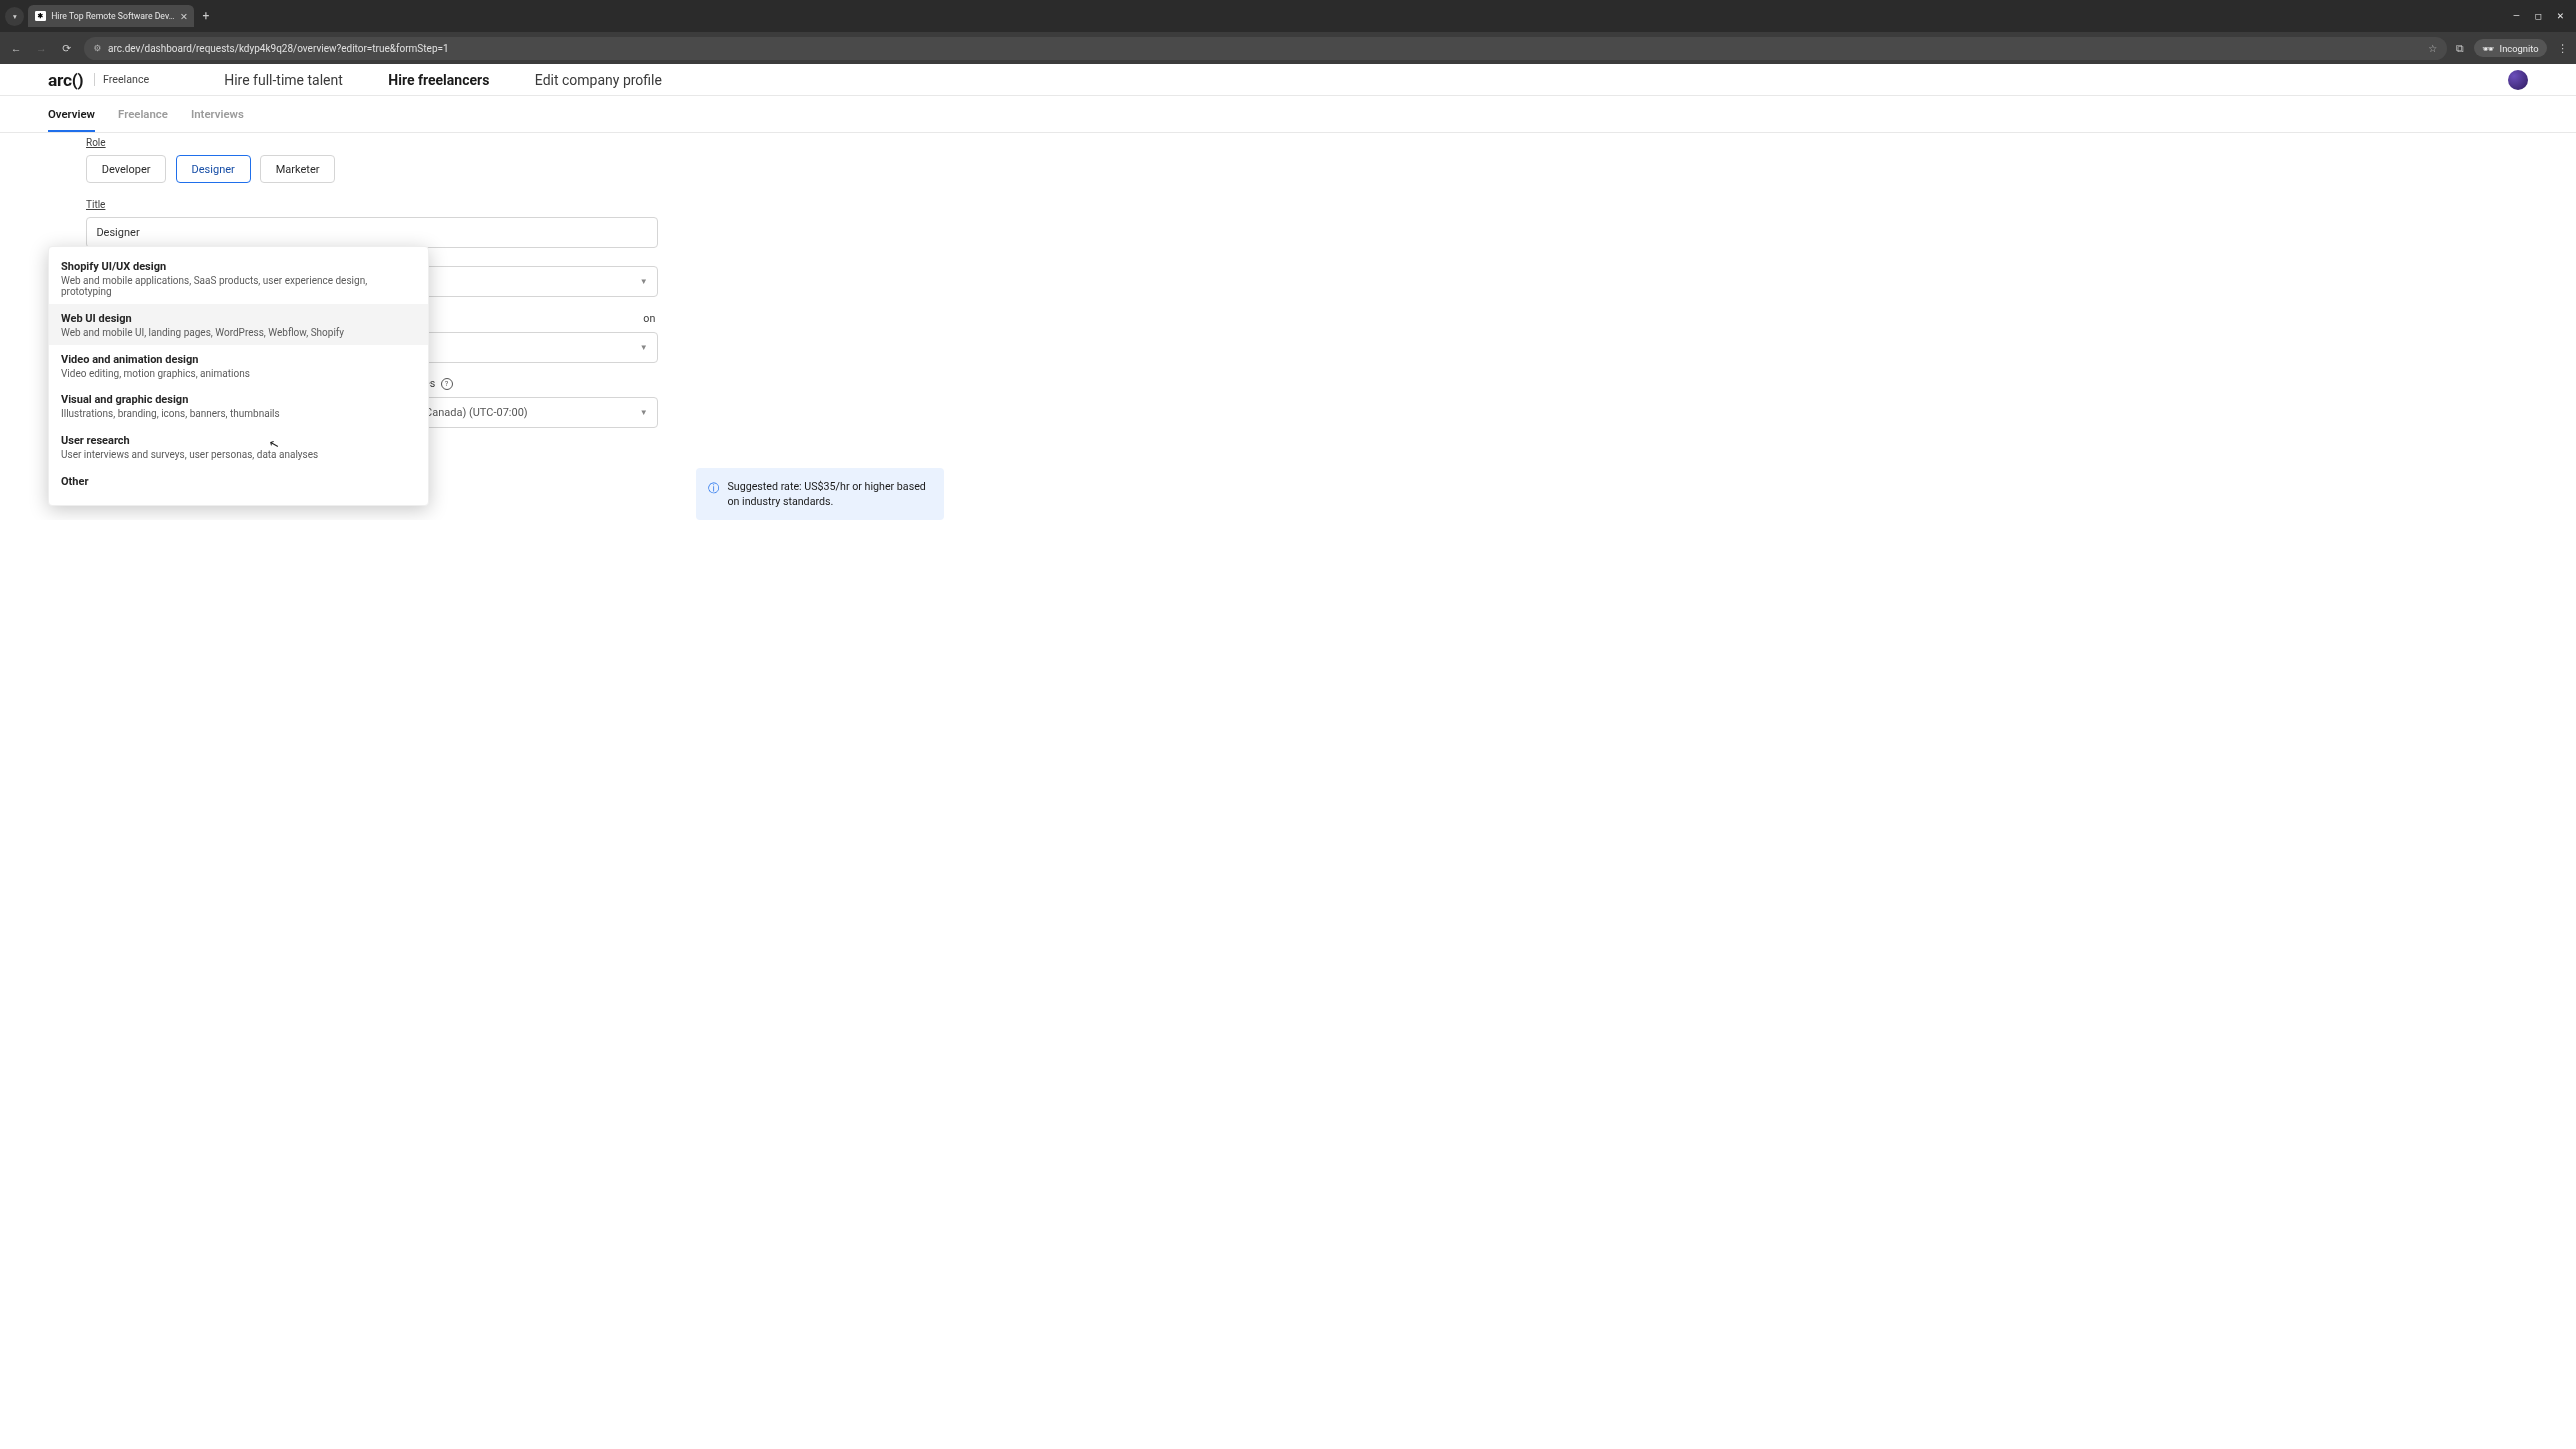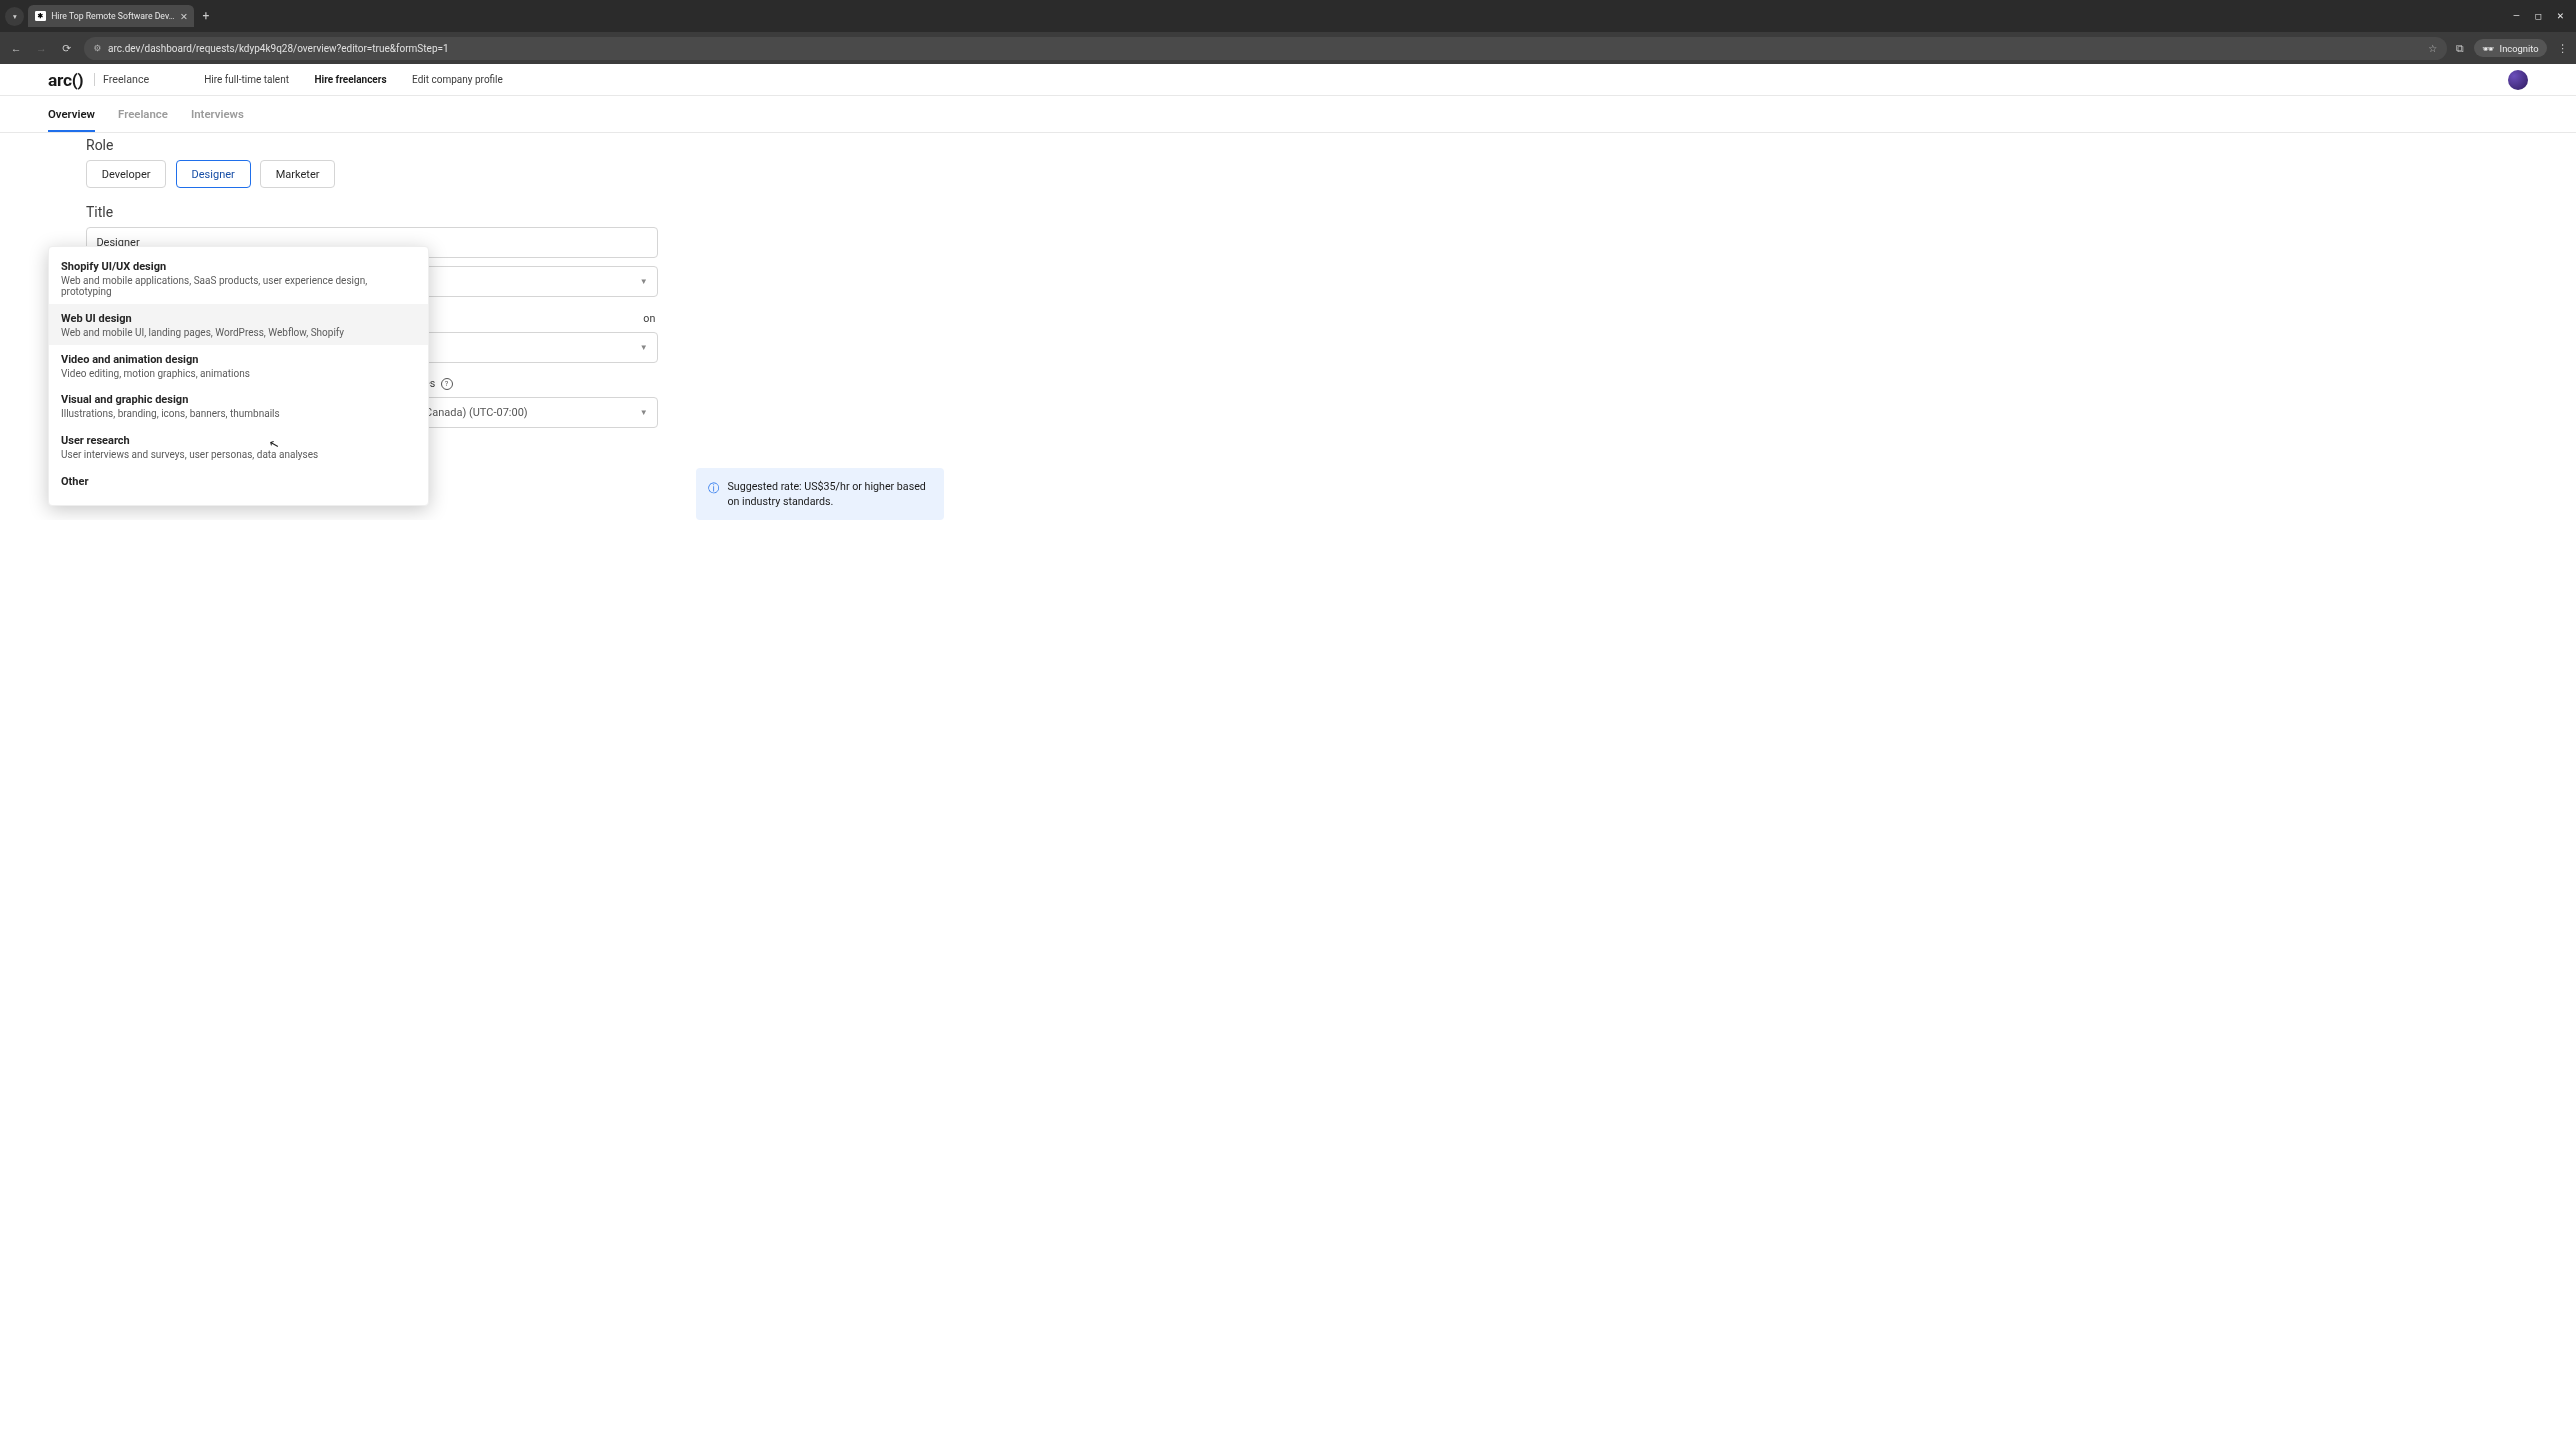--- a/index.html
+++ b/index.html
@@ -25,35 +25,35 @@
     .addr-star { color:#bbb; }
     .toolbar-right { display:flex; align-items:center; gap: 10.7px; }
     .incognito-chip { display:flex; align-items:center; gap:5.4px; background: #555; border-radius: 10.7px; padding: 3.4px 8px; color:#eee; font-size:9.4px;}
     .ext-icon, .more-icon { color:#ccc; font-size:10.7px; }
     
     
     .site-header { height: 32px; border-bottom: 0.7px solid #e8e8e8; display:flex; align-items:center; padding: 0 48px; gap: 8px; }
     .logo-text { font-size: 17.4px; font-weight: 700; letter-spacing: -0.3px; }
     .sub-brand { color: #444; font-size: 10.7px; margin-left: 2.7px; border-left: 0.7px solid #d0d0d0; padding-left: 8px;}
     .topnav { display:flex; gap: 25.5px; margin-left: 47px; }
-    .topnav a { color: #3a3a3a; font-size: 10px; text-decoration: none; }
+    .topnav a { color: #3a3a3a; font-size: 14px; text-decoration: none; margin-left: 20px; }
     .topnav a.bold { font-weight: 700; color:#1a1a1a;}
     .avatar { margin-left:auto; width: 20px; height: 20px; border-radius:50%; background: radial-gradient(circle at 30% 30%, #6b4fbb, #2e1a5e); }
 
     
     .subtabs { display:flex; gap: 23px; padding: 0 48px; border-bottom: 0.7px solid #e8e8e8; }
     .subtab { padding: 10.7px 0 9.4px; font-size: 11.4px; color:#9b9b9b; font-weight:600; border-bottom: 2px solid transparent; }
     .subtab.active { color:#1a1a1a; border-bottom-color: #1f6feb; }
     
     
     .main { display:flex; padding: 0 48px; gap: 38px; }
     .form-col { flex: 1; max-width: 610px; padding-top: 5.4px; position:relative; }
     .side-col { width: 248px; padding-top: 335px; }
 
-    .field-label { font-size: 14px; color: #404040; margin-bottom: 6.7px; }
+    .field-label { font-size: 10px; color: #404040; margin-bottom: 6.7px; text-decoration: underline; }
     .field-label.role-cut{ margin-top:-1.3px;} 
     
     .chip-row { display:flex; gap: 9.4px; margin-bottom: 16px; }
     .chip { border: 1px solid #d5d5d5; border-radius: 4px; padding: 6.7px 14.8px; font-size: 11px; color:#2a2a2a; background:#fff; }
     .chip.active { border-color: #1f6feb; color:#174ea6; }
     
     .text-input { width: 100%; border:1px solid #d5d5d5; border-radius: 4px; height: 31px; padding: 0 9.4px; font-size: 11px; color:#333; }
     .select-field { width: 100%; border:1px solid #d5d5d5; border-radius: 4px; height: 31px; padding: 0 9.4px; font-size: 11px; color:#555; display:flex; align-items:center; justify-content:space-between; background:#fff;}
     .caret { color:#888; font-size:8px; }
     

